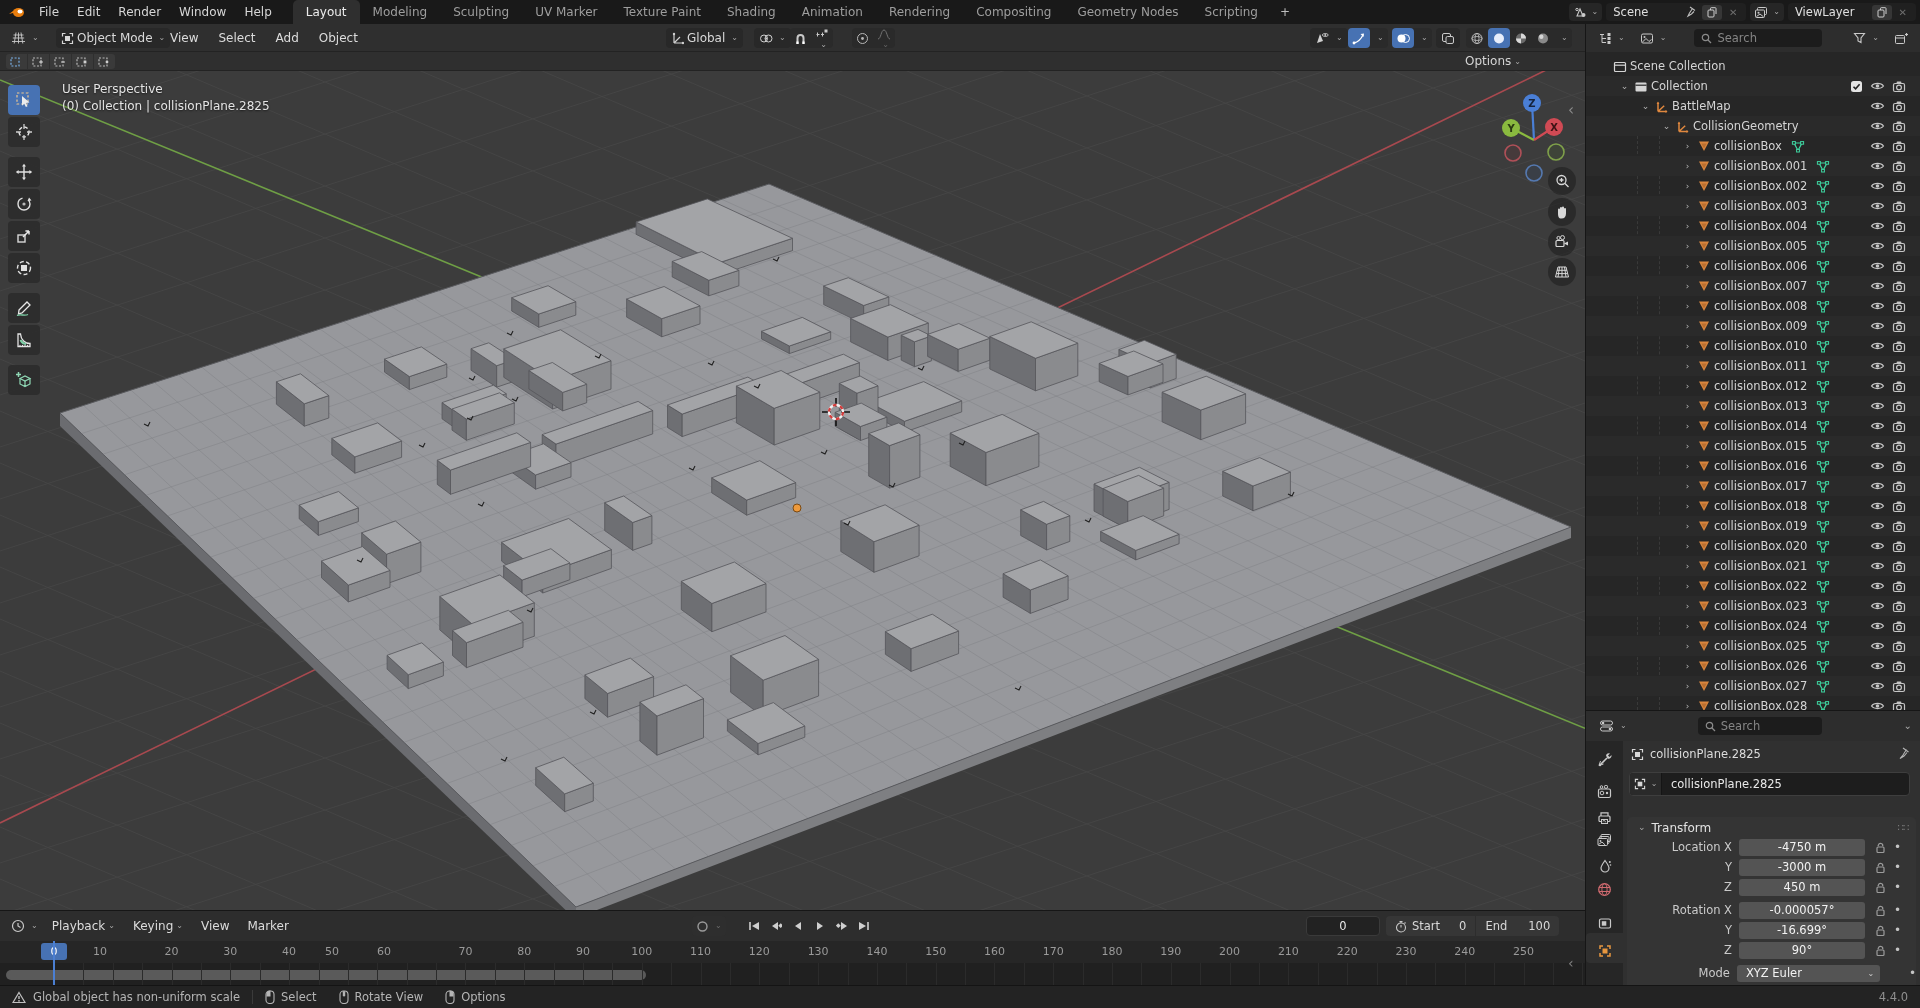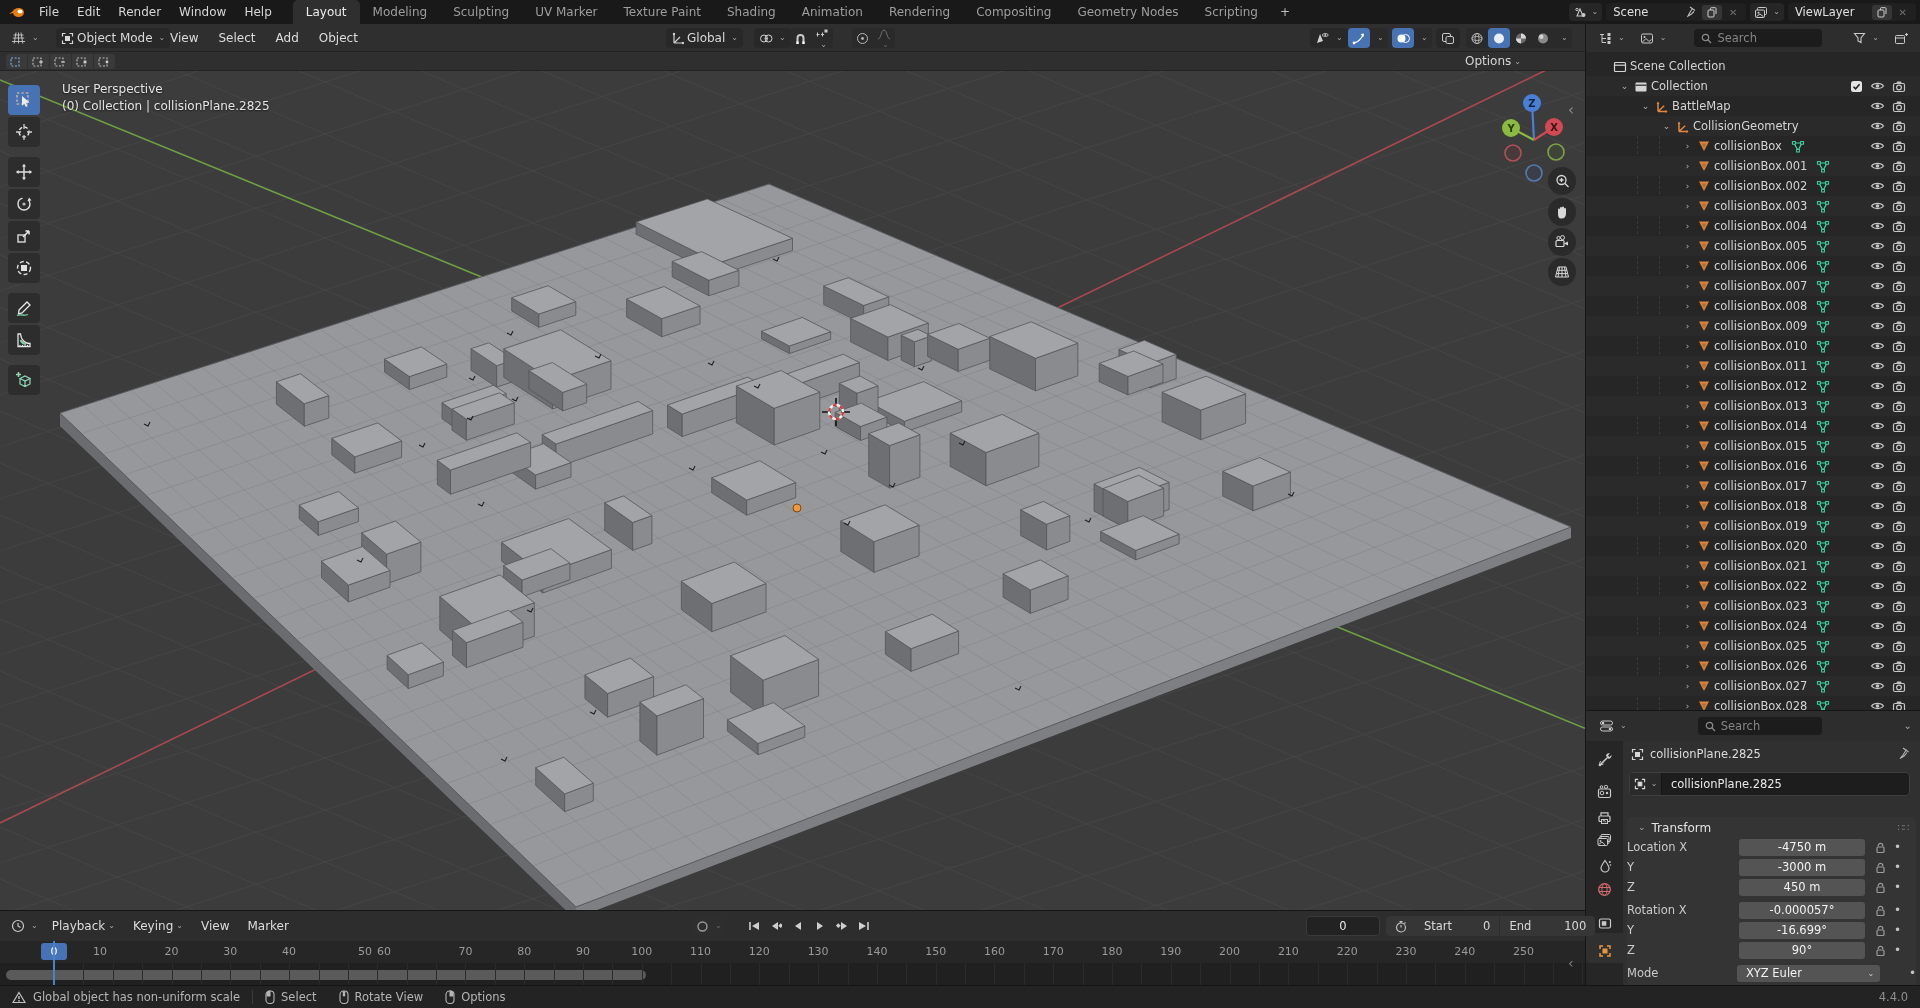--- a/index.html
+++ b/index.html
@@ -76,37 +76,37 @@
   #pr-pin{position:absolute;right:10px;top:6px}
   #pr-name{position:absolute;left:6px;right:10px;top:31px;height:24px;background:#1d1d1d;border:1px solid #3e3e3e;border-radius:4px;display:flex;align-items:center;overflow:hidden}
   #pr-name .idseg{width:32px;height:100%;background:#2a2a2a;border-right:1px solid #151515;display:flex;align-items:center;justify-content:center;gap:2px}
   #pr-name .idtext{padding-left:9px;font-size:11.5px;color:#e8e8e8}
   #panel{position:absolute;left:4px;right:4px;top:76px;bottom:0;background:#343434;border-radius:5px 5px 0 0}
   #panel-header{height:19px;display:flex;align-items:center;padding:2px 8px 0;gap:6px;color:#e2e2e2;font-size:12px}
   #panel-grip{margin-left:auto;color:#7c7c7c;font-size:10px;letter-spacing:-1px}
   #transform-rows{padding-top:2px}
   .prow{display:flex;align-items:center;height:18px;margin-bottom:2px}
   .prow.gap{margin-top:5px}
-  .plabel{width:112px;text-align:left;padding-right:7px;color:#cacaca;font-size:11.5px}
+  .plabel{width:112px;text-align:right;padding-right:7px;color:#cacaca;font-size:11.5px}
   .pfield{width:126px;height:17px;background:#545454;border-radius:3px;display:flex;align-items:center;justify-content:center;font-size:11.5px;color:#f2f2f2}
   .pfield.pdrop{width:146px;justify-content:flex-start;padding-left:9px;position:relative}
   .pfield .dchev{position:absolute;right:6px;font-size:8px;color:#d0d0d0}
   .plock{width:14px;margin-left:8px;display:grid;place-items:center}
   .pdot{margin-left:7px;color:#c4c4c4;font-size:12px}
 
   
   #timeline{position:absolute;left:0;top:910px;width:1585px;height:75px;background:#242424;border-top:1px solid #161616}
   #tl-header{height:30px;background:#2d2d2d;display:flex;align-items:center;padding:0 6px;position:relative}
   .tlmenu{padding:0 9px;color:#dcdcdc;font-size:12px;display:flex;align-items:center}
   #tl-play{position:absolute;left:744px;display:flex;gap:3px}
   .pbtn{width:19px;height:18px;display:grid;place-items:center;border-radius:3px}
   #tl-autokey{position:absolute;left:692px;display:flex;align-items:center;height:20px;background:#2e2e2e;border-radius:4px;padding:0 4px;gap:3px}
   #tl-frame{position:absolute;left:1306px;width:74px;height:20px;background:#222;border:1px solid #3a3a3a;border-radius:4px;display:flex;align-items:center;justify-content:center;color:#e8e8e8;font-size:11.5px}
   #tl-range{position:absolute;left:1386px;display:flex;gap:1px}
-  .rbox{height:20px;background:#363636;display:flex;align-items:center;padding:0 9px;gap:17px;font-size:11.5px;color:#d8d8d8}
+  .rbox{height:20px;background:#363636;display:flex;align-items:center;padding:0 9px;gap:5px;font-size:11.5px;color:#d8d8d8}
   .rbox:first-child{border-radius:4px 0 0 4px}
   .rbox:last-child{border-radius:0 4px 4px 0}
   #tl-ruler{position:absolute;left:0;top:30px;width:100%;height:22px;background:#262626}
   .rtick{position:absolute;top:4px;transform:translateX(-50%);color:#9a9a9a;font-size:11px}
   #rbadge{position:absolute;top:2px;width:26px;height:17px;transform:translateX(-50%);background:#4772b3;border-radius:3px;color:#fff;font-size:11px;display:grid;place-items:center}
   #tl-band{position:absolute;left:0;top:52px;width:100%;height:23px;background:#202020}
   .bline{position:absolute;top:0;width:1px;height:100%;background:#2b2b2b}
   #tl-scroll{position:absolute;left:6px;top:7px;width:640px;height:10px;background:#5a5a5a;border-radius:5px}
   #playhead{position:absolute;left:53px;top:30px;width:2px;height:45px;background:#4b7fd2}
   #tl-collapse{position:absolute;left:1568px;top:44px;color:#808080;font-size:14px}
@@ -2041,21 +2041,21 @@
           <span style="margin-left:16px">100</span>
         </span>
       </div>
     </div>
     <div id="tl-ruler">
         <span id="rbadge" style="left:54px">0</span>
         <span class="rtick" style="left:100px">10</span>
         <span class="rtick" style="left:171.56px">20</span>
         <span class="rtick" style="left:230.34px">30</span>
         <span class="rtick" style="left:289.12px">40</span>
-        <span class="rtick" style="left:365px">50</span>
+        <span class="rtick" style="left:332px">50</span>
         <span class="rtick" style="left:384px">60</span>
         <span class="rtick" style="left:465.46000000000004px">70</span>
         <span class="rtick" style="left:524.24px">80</span>
         <span class="rtick" style="left:583.02px">90</span>
         <span class="rtick" style="left:641.8px">100</span>
         <span class="rtick" style="left:700.58px">110</span>
         <span class="rtick" style="left:759.36px">120</span>
         <span class="rtick" style="left:818.14px">130</span>
         <span class="rtick" style="left:876.9200000000001px">140</span>
         <span class="rtick" style="left:935.7px">150</span>

